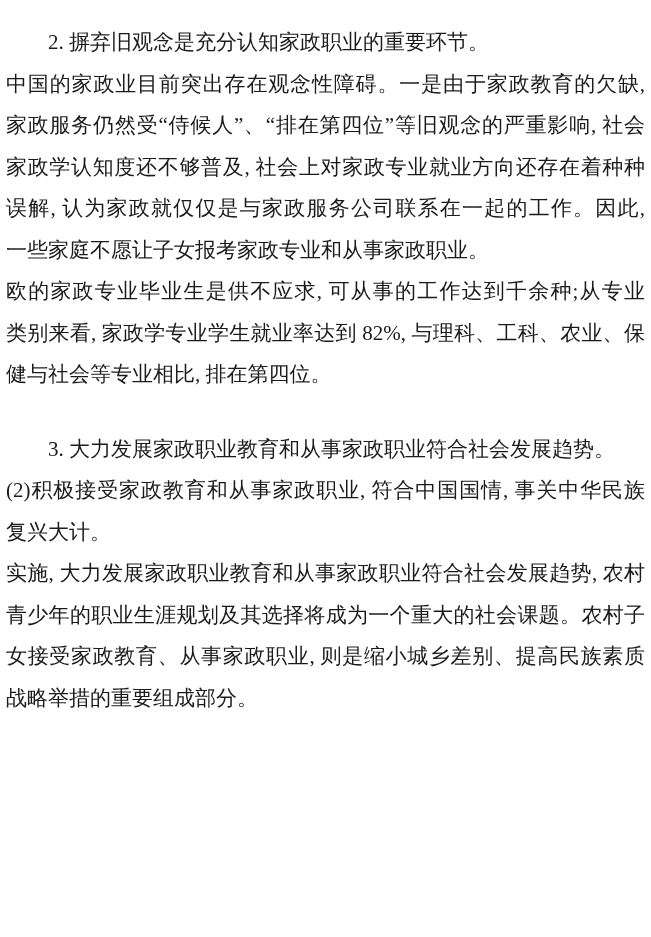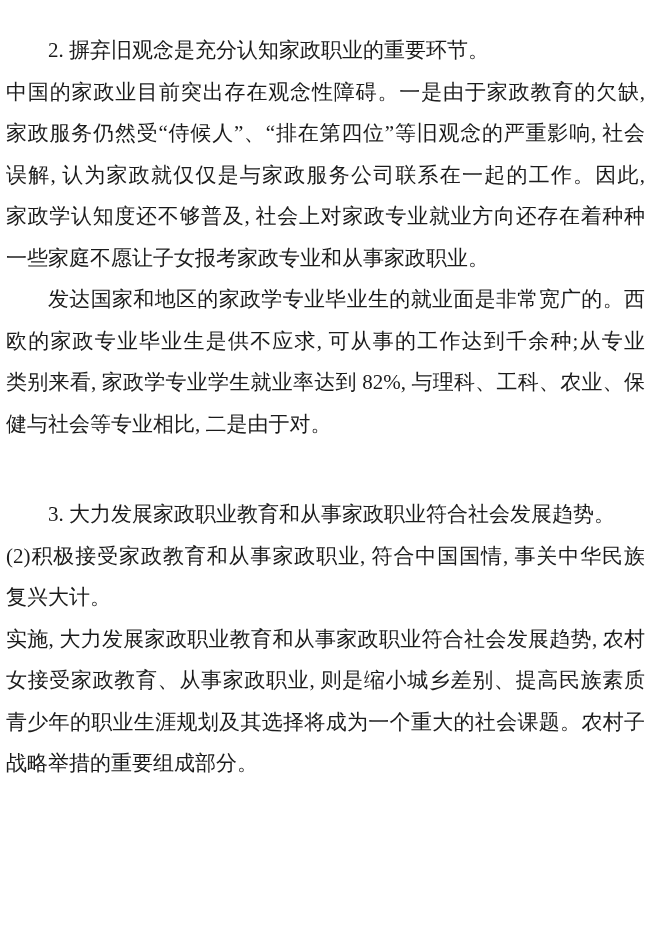--- a/index.html
+++ b/index.html
@@ -7,27 +7,27 @@
     padding: 0;
     background: #ffffff;
   }
   .page {
     position: relative;
     width: 651px;
     height: 937px;
     background: #ffffff;
     overflow: hidden;
     box-sizing: border-box;
-    padding: 30px 6px 0 6px;
+    padding: 22px 6px 0 6px;
     color: #1b1b1b;
     font-family: "Liberation Serif", "DejaVu Serif", serif;
     font-size: 21px;
   }
   .para { margin: 0; }
-  .para.gap-before { margin-top: 49px; }
+  .para.gap-before { margin-top: 33px; }
   .line {
     height: 41.5px;
     line-height: 41.5px;
     text-align: justify;
     text-align-last: left;
     overflow: visible;
   }
   .line.fill {
     text-align-last: justify;
   }
@@ -39,37 +39,36 @@
 <body>
 
 <div class="page">
   <div id="doc">
       <div class="para">
         <div class="line indent">2. 摒弃旧观念是充分认知家政职业的重要环节。</div>
       </div>
       <div class="para">
         <div class="line fill">中国的家政业目前突出存在观念性障碍。一是由于家政教育的欠缺,</div>
         <div class="line fill">家政服务仍然受“侍候人”、“排在第四位”等旧观念的严重影响, 社会</div>
+        <div class="line fill">家政学认知度还不够普及, 社会上对家政专业就业方向还存在着种种</div>
         <div class="line fill">误解, 认为家政就仅仅是与家政服务公司联系在一起的工作。因此,</div>
-        <div class="line fill">家政学认知度还不够普及, 社会上对家政专业就业方向还存在着种种</div>
         <div class="line">一些家庭不愿让子女报考家政专业和从事家政职业。</div>
       </div>
       <div class="para">
-        <div class="line fill indent">发达国家和地区的家政学专业毕业生的就业面是非常宽广的。西</div>
         <div class="line fill">欧的家政专业毕业生是供不应求, 可从事的工作达到千余种;从专业</div>
         <div class="line fill">类别来看, 家政学专业学生就业率达到 82%, 与理科、工科、农业、保</div>
-        <div class="line">健与社会等专业相比, 二是由于对。</div>
+        <div class="line">健与社会等专业相比, 排在第四位。</div>
       </div>
       <div class="para gap-before">
         <div class="line indent">3. 大力发展家政职业教育和从事家政职业符合社会发展趋势。</div>
       </div>
       <div class="para">
         <div class="line fill">(2)积极接受家政教育和从事家政职业, 符合中国国情, 事关中华民族</div>
         <div class="line">复兴大计。</div>
       </div>
       <div class="para">
         <div class="line fill">实施, 大力发展家政职业教育和从事家政职业符合社会发展趋势, 农村</div>
+        <div class="line fill">青少年的职业生涯规划及其选择将成为一个重大的社会课题。农村子</div>
         <div class="line fill">女接受家政教育、从事家政职业, 则是缩小城乡差别、提高民族素质</div>
-        <div class="line fill">青少年的职业生涯规划及其选择将成为一个重大的社会课题。农村子</div>
         <div class="line">战略举措的重要组成部分。</div>
       </div>
     </div>
 </div>
 
 </body></html>

